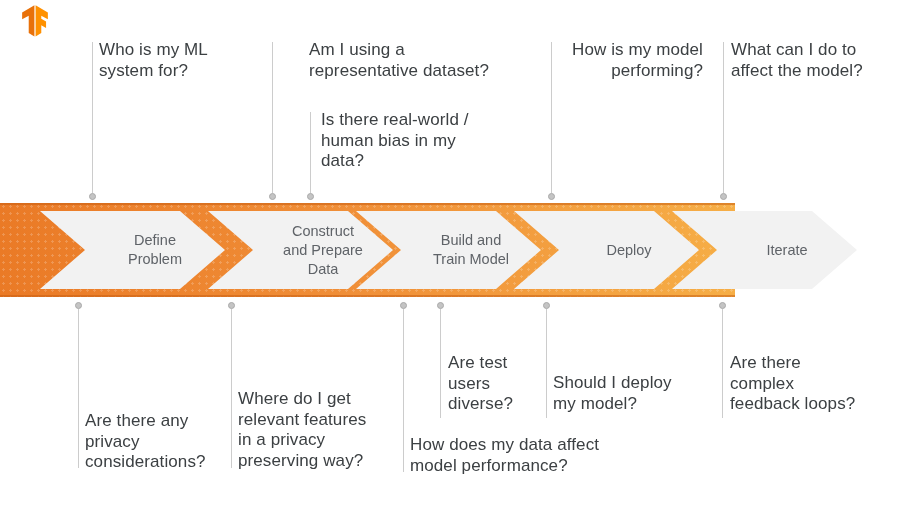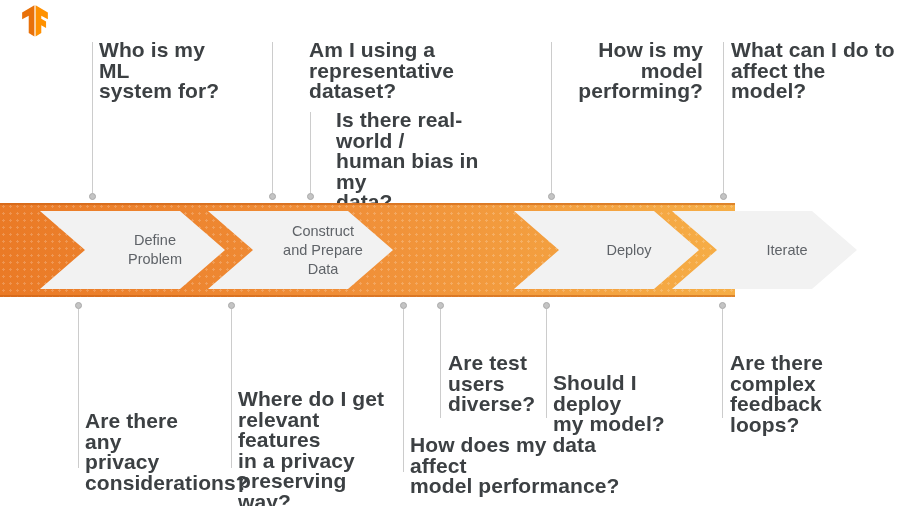--- a/index.html
+++ b/index.html
@@ -2,21 +2,21 @@
 <html style="--band-left: #ea7a26; --band-mid: #f08f38; --band-right: #f6ae46; --chevron-fill: #f2f2f2; --stage-text: #5f6368; --question-text: #3c4043; --connector: #cccccc; --dot: #c4c4c4; --logo-dark: #e8710a; --logo-light: #ff9100;"><head>
 <meta charset="utf-8">
 <style>
   html,body{margin:0;padding:0;background:#ffffff;}
   .canvas{
     position:relative;width:900px;height:506px;background:#ffffff;overflow:hidden;
     font-family:"Liberation Sans",sans-serif;
   }
   
   .question{
-    position:absolute;font-weight:bold;font-size:21px;line-height:20.5px;
+    position:absolute;font-weight:normal;font-size:17px;line-height:20.5px;
     color:var(--question-text,#3c4043);white-space:pre-line;letter-spacing:.1px;
   }
   
   .connector-line{position:absolute;width:1px;background:var(--connector,#cccccc);}
   .connector-dot{
     position:absolute;width:7px;height:7px;border-radius:50%;box-sizing:border-box;
     background:var(--dot,#c4c4c4);border:1px solid #a9a9a9;
   }
   
   .band{
@@ -61,37 +61,41 @@
   <div class="connector-dot" style="left:89px;top:193px;"></div>
   <div class="connector-dot" style="left:269px;top:193px;"></div>
   <div class="connector-dot" style="left:307px;top:193px;"></div>
   <div class="connector-dot" style="left:548px;top:193px;"></div>
   <div class="connector-dot" style="left:720px;top:193px;"></div>
 
   <div class="question" style="left:99px;top:40px;width:130px;">Who is my ML
 system for?</div>
   <div class="question" style="left:280px;top:40px;width:195px;margin-left:29px;">Am I using a
 representative dataset?</div>
-  <div class="question" style="left:336px;top:110px;width:170px;">Is there real-world /
+  <div class="question" style="left:321px;top:110px;width:170px;">Is there real-world /
 human bias in my
 data?</div>
   <div class="question" style="left:558px;top:40px;width:145px;text-align:right;">How is my model
 performing?</div>
   <div class="question" style="left:731px;top:40px;width:165px;">What can I do to
 affect the model?</div>
 
   <div class="band">
     <div class="chevron" style="left:40px;">
       <span class="chevron-label">Define
 Problem</span>
     </div>
     <div class="chevron" style="left:208px;">
       <span class="chevron-label">Construct
 and Prepare
 Data</span>
+    </div>
+    <div class="chevron" style="left:356px;">
+      <span class="chevron-label">Build and
+Train Model</span>
     </div>
     <div class="chevron" style="left:514px;">
       <span class="chevron-label">Deploy</span>
     </div>
     <div class="chevron" style="left:672px;">
       <span class="chevron-label">Iterate</span>
     </div>
   </div>
 
   <div class="connector-dot" style="left:75px;top:302px;"></div>

